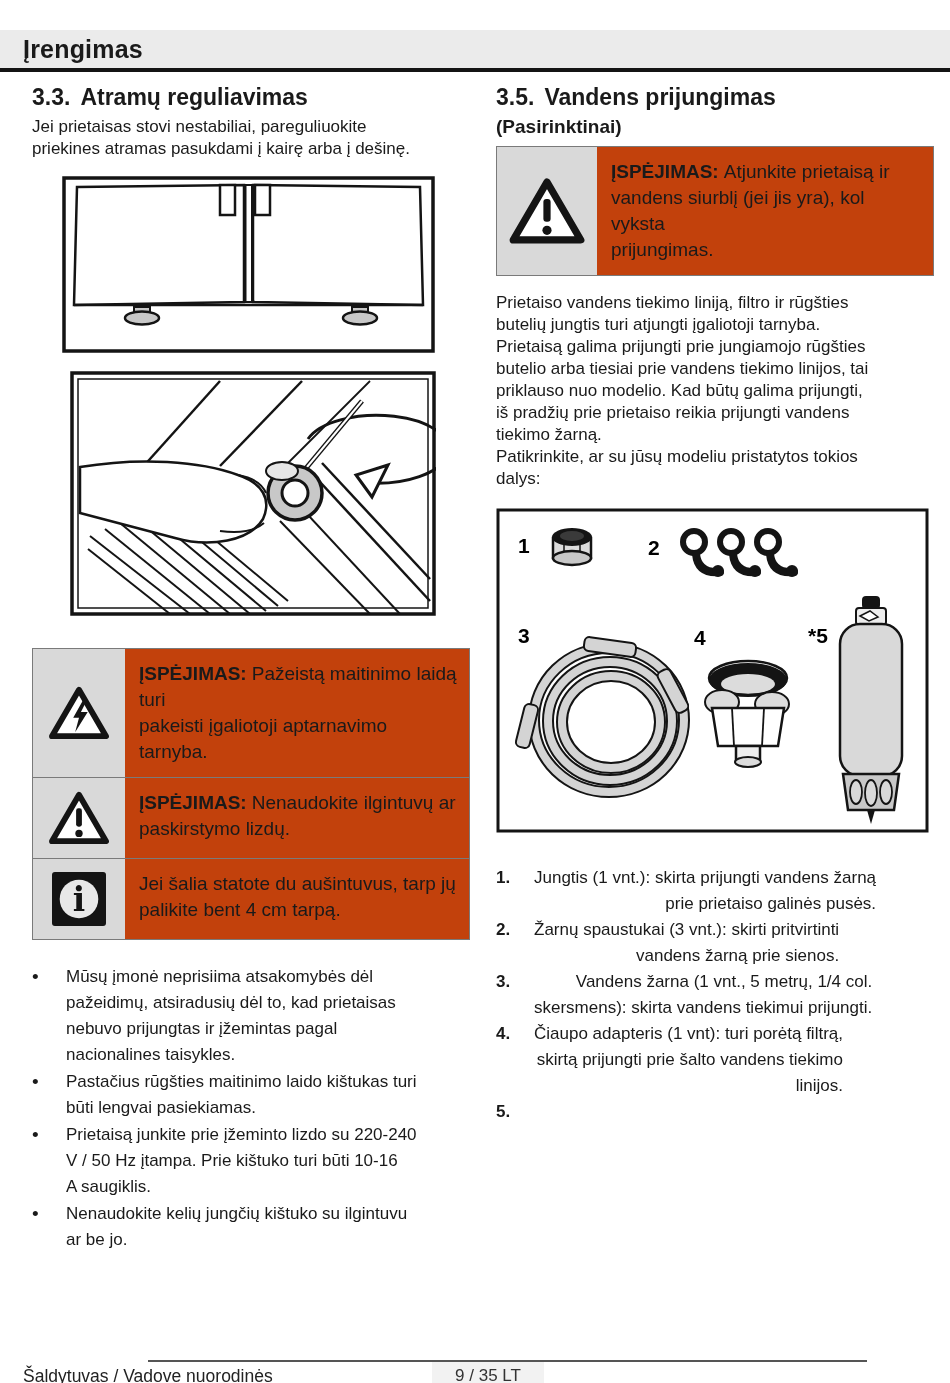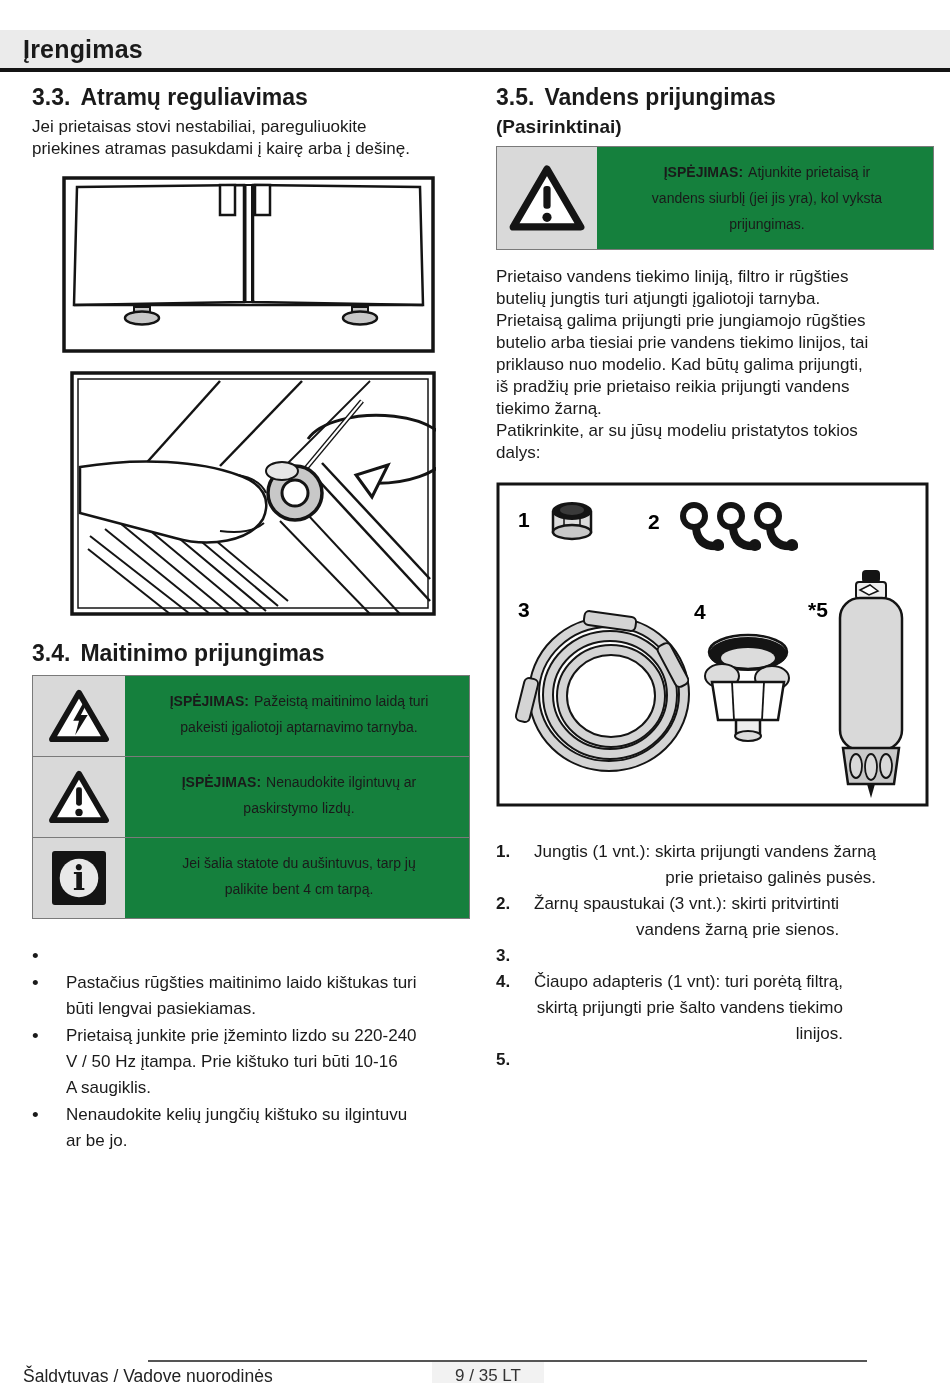--- a/index.html
+++ b/index.html
@@ -36,21 +36,21 @@
   .figParts { margin:18px 0 14px 0; }
 
   
   .warn-table { border:1px solid #7a7a7a; margin-top:8px; }
   .warn-row { display:flex; border-top:1px solid #7a7a7a; }
   .warn-row:first-child { border-top:none; }
   .warn-icon-cell {
     width:92px; min-height:80px; background:#d9d9d9; flex:0 0 92px;
     display:flex; align-items:center; justify-content:center;
   }
-  .warn-text-cell { padding:12px 10px 12px 14px; font-size:14px; line-height:26px; background:#15803d; flex:1;text-align:center; }
+  .warn-text-cell { padding:12px 10px 12px 14px; font-size:19px; line-height:26px; background:#c2410c; flex:1; }
   .warn-text-cell .bold-label { font-weight:bold; margin-right:5px; }
   .warn-text-cell .warn-body { white-space:pre-line; }
 
   
   .warn-box { display:flex; border:1px solid #7a7a7a; margin-top:6px; }
   .warn-box .warn-icon-cell { width:100px; flex:0 0 100px; min-height:92px; }
 
   
   ul.bullets { list-style:none; margin-top:24px; }
   ul.bullets li { display:flex; font-size:17px; line-height:26px; margin-bottom:1px; }
@@ -146,23 +146,20 @@
 
         <path d="M10,96 C 70,86 130,90 168,104 C 192,112 202,128 193,148 C 180,170 140,177 105,167 L 10,142 Z" fill="#fff" stroke="#141414" stroke-width="2.5"></path>
         <path d="M168,104 q 22,4 28,18" fill="none" stroke="#141414" stroke-width="2"></path>
         <path d="M150,160 q 30,4 44,-8" fill="none" stroke="#141414" stroke-width="2"></path>
 
         <circle cx="225" cy="122" r="27" fill="#c8c8c8" stroke="#141414" stroke-width="3.5"></circle>
         <circle cx="225" cy="122" r="13" fill="#fff" stroke="#141414" stroke-width="3"></circle>
         <ellipse cx="212" cy="100" rx="16" ry="9" fill="#e6e6e6" stroke="#141414" stroke-width="2"></ellipse>
       </svg>
 
-      <h2 class="section">
-        <span class="sec-num">3.4.</span><span>Maitinimo prijungimas</span>
-      </h2>
 
       <div class="warn-table">
         <div class="warn-row">
           <div class="warn-icon-cell">
             <svg width="62" height="56" viewBox="0 0 64 58">
               <polygon points="32,5 60,53 4,53" fill="#fff" stroke="#141414" stroke-width="6" stroke-linejoin="round"></polygon>
               <polygon points="36,16 26,34 32,34 28,49 41,28 34,28 40,16" fill="#141414"></polygon>
             </svg>
           </div>
           <div class="warn-text-cell">
@@ -194,20 +191,24 @@
           <div class="warn-text-cell">
             <span class="warn-body">Jei šalia statote du aušintuvus, tarp jų
 palikite bent 4 cm tarpą.</span>
           </div>
         </div>
       </div>
 
       <ul class="bullets">
         <li>
             <span class="marker">•</span>
+            <span class="li-text">Mūsų įmonė neprisiima atsakomybės dėl
+pažeidimų, atsiradusių dėl to, kad prietaisas
+nebuvo prijungtas ir įžemintas pagal
+nacionalines taisykles.</span>
           </li>
         <li>
             <span class="marker">•</span>
             <span class="li-text">Pastačius rūgšties maitinimo laido kištukas turi
 būti lengvai pasiekiamas.</span>
           </li>
         <li>
             <span class="marker">•</span>
             <span class="li-text">Prietaisą junkite prie įžeminto lizdo su 220-240
 V / 50 Hz įtampa. Prie kištuko turi būti 10-16
@@ -338,20 +339,22 @@
             <span class="li-text">Jungtis (1 vnt.): skirta prijungti vandens žarną
 prie prietaiso galinės pusės.</span>
           </li>
         <li>
             <span class="num">2.</span>
             <span class="li-text">Žarnų spaustukai (3 vnt.): skirti pritvirtinti
 vandens žarną prie sienos.</span>
           </li>
         <li>
             <span class="num">3.</span>
+            <span class="li-text">Vandens žarna (1 vnt., 5 metrų, 1/4 col.
+skersmens): skirta vandens tiekimui prijungti.</span>
           </li>
         <li>
             <span class="num">4.</span>
             <span class="li-text">Čiaupo adapteris (1 vnt): turi porėtą filtrą,
 skirtą prijungti prie šalto vandens tiekimo
 linijos.</span>
           </li>
         <li>
             <span class="num">5.</span>
           </li>

